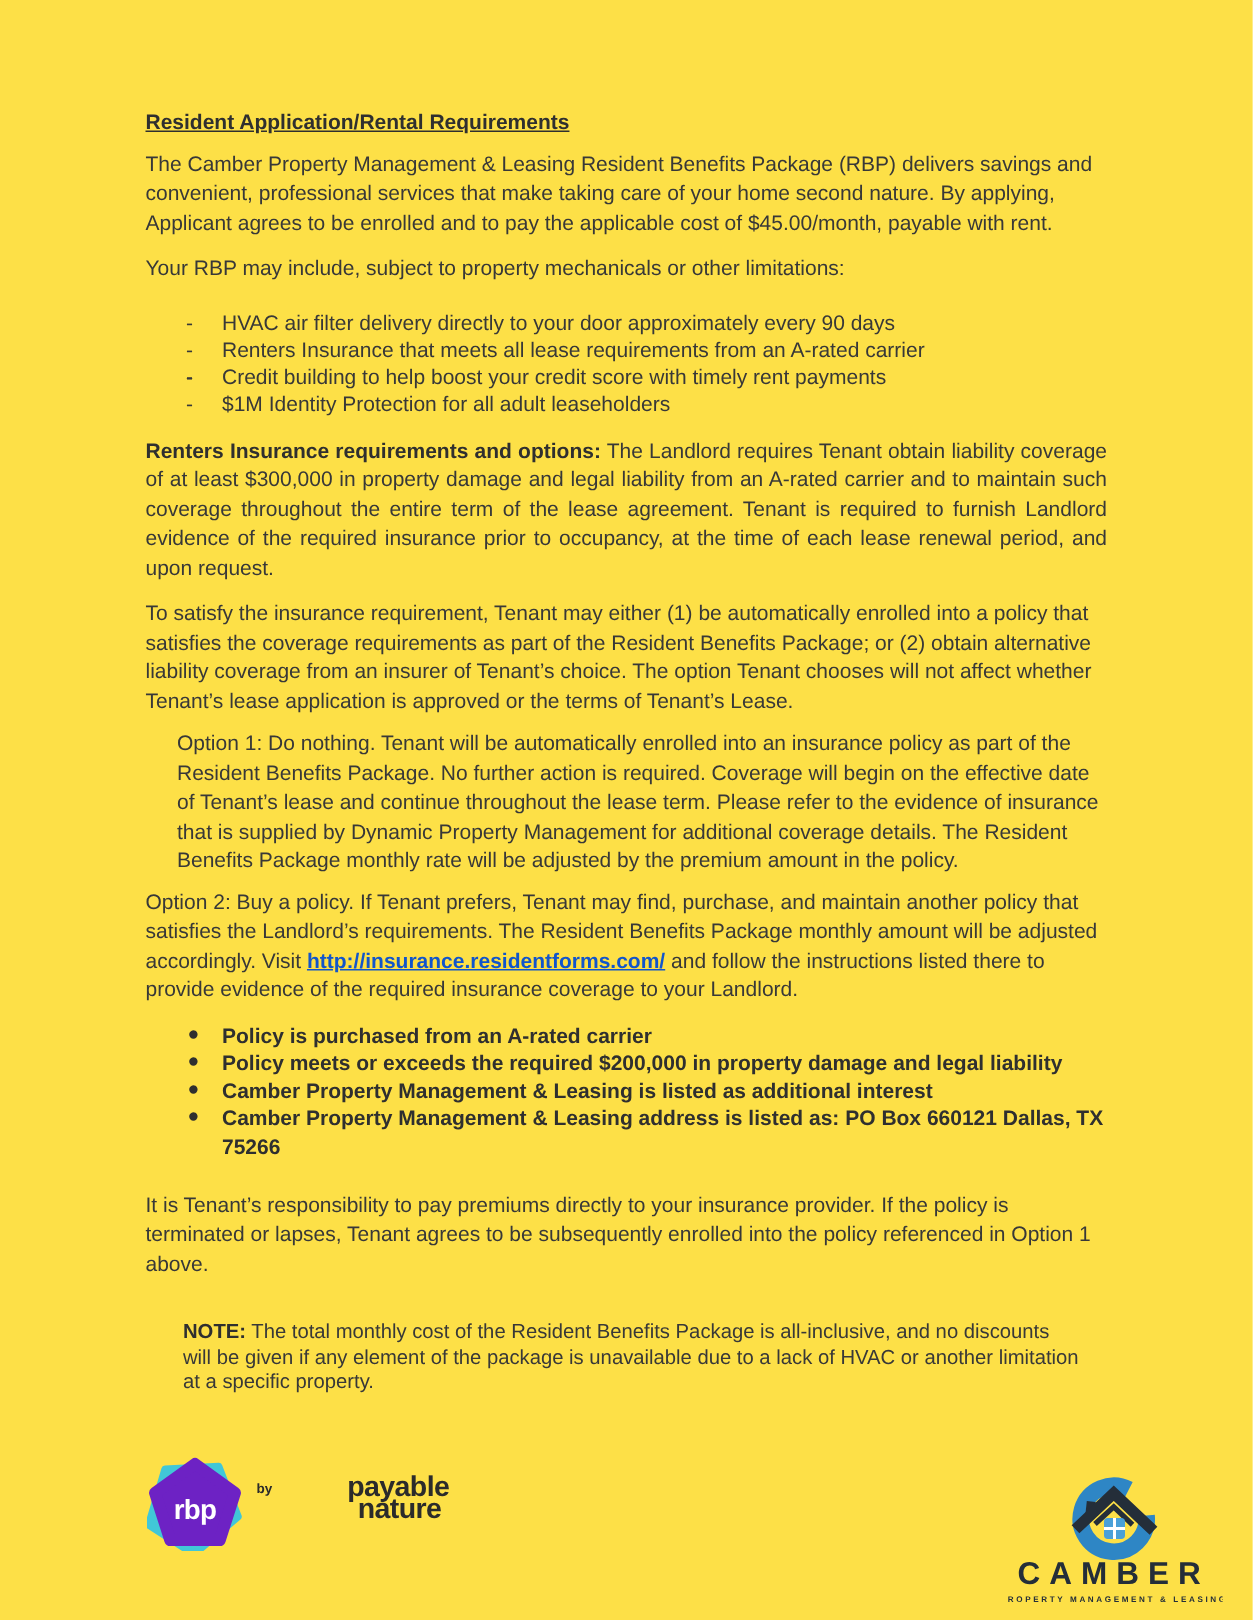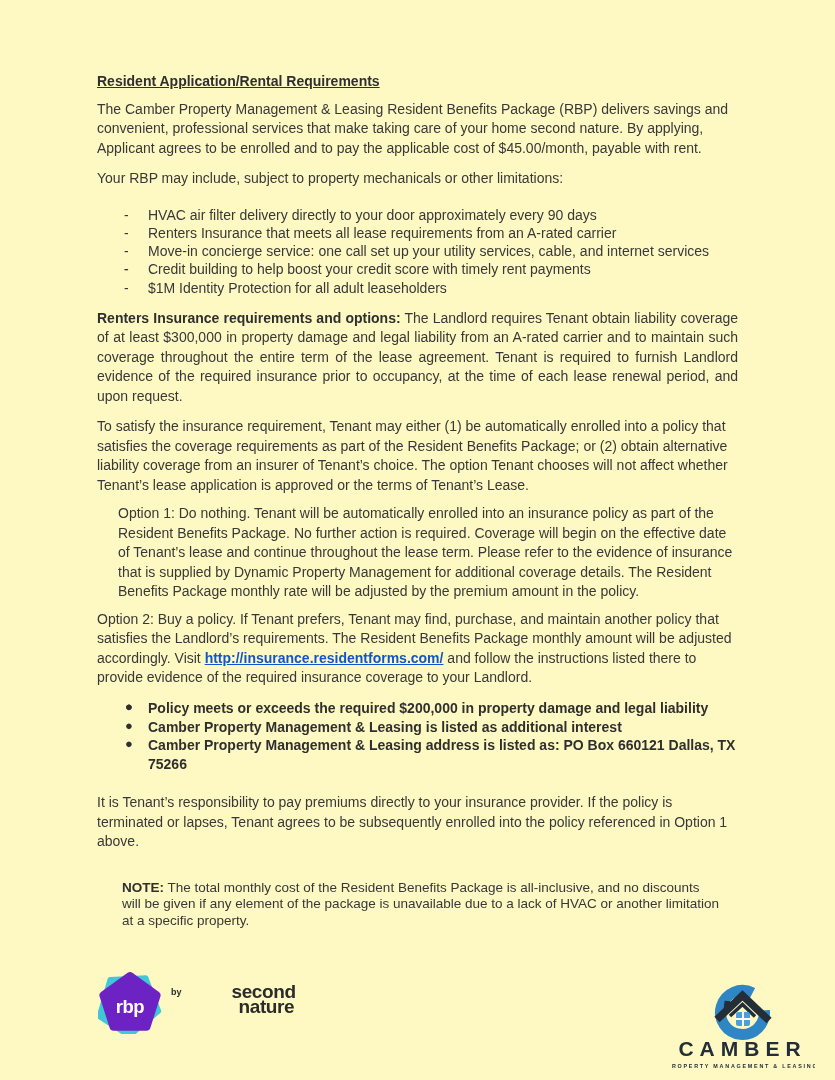--- a/index.html
+++ b/index.html
@@ -1,19 +1,19 @@
 <!DOCTYPE html>
 <html><head>
 <meta charset="utf-8">
 <style>
   * { margin:0; padding:0; box-sizing:border-box; }
   html,body { background:#ffffff; }
   body { width:835px; height:1080px; position:relative; overflow:hidden;
          font-family:"Liberation Sans", sans-serif; }
-  .page { position:absolute; inset:0; background:#fef9c3; }
+  .page { position:absolute; inset:0; background:#fde047; }
 
   .doc { position:absolute; top:72px; left:97px; width:641px;
          font-size:14px; line-height:19.5px; color:#383838; }
 
   .heading { font-size:14px; font-weight:bold; text-decoration:underline; color:#2f2f2f; }
   p { margin:0; }
   .intro { margin-top:8px; }
   .rbp-intro { margin-top:11px; }
 
   ul.dash-list { list-style:none; margin-top:17px; }
@@ -61,58 +61,58 @@
 
     <div class="heading">Resident Application/Rental Requirements</div>
 
     <p class="intro">The Camber Property Management &amp; Leasing Resident Benefits Package (RBP) delivers savings and convenient, professional services that make taking care of your home second nature. By applying, Applicant agrees to be enrolled and to pay the applicable cost of $45.00/month, payable with rent.</p>
 
     <p class="rbp-intro">Your RBP may include, subject to property mechanicals or other limitations:</p>
 
     <ul class="dash-list">
       <li><span class="dash">-</span><span>HVAC air filter delivery directly to your door approximately every 90 days</span></li>
       <li><span class="dash">-</span><span>Renters Insurance that meets all lease requirements from an A-rated carrier</span></li>
-      <li><span class="dash">-</span><span>Move-in concierge service: one call set up your utility services, cable, and internet services</span></li>
+      <li><span class="dash">-</span></li>
       <li><span class="dash">-</span></li>
       <li><span class="dash">-</span><span>Credit building to help boost your credit score with timely rent payments</span></li>
       <li><span class="dash">-</span><span>$1M Identity Protection for all adult leaseholders</span></li>
     </ul>
 
     <p class="renters"><span class="bold">Renters Insurance requirements and options:</span><span> The Landlord requires Tenant obtain liability coverage of at least $300,000 in property damage and legal liability from an A-rated carrier and to maintain such coverage throughout the entire term of the lease agreement. Tenant is required to furnish Landlord evidence of the required insurance prior to occupancy, at the time of each lease renewal period, and upon request.</span></p>
 
     <p class="satisfy">To satisfy the insurance requirement, Tenant may either (1) be automatically enrolled into a policy that satisfies the coverage requirements as part of the Resident Benefits Package; or (2) obtain alternative liability coverage from an insurer of Tenant’s choice. The option Tenant chooses will not affect whether Tenant’s lease application is approved or the terms of Tenant’s Lease.</p>
 
     <p class="option1">Option 1: Do nothing. Tenant will be automatically enrolled into an insurance policy as part of the Resident Benefits Package. No further action is required. Coverage will begin on the effective date of Tenant’s lease and continue throughout the lease term. Please refer to the evidence of insurance that is supplied by Dynamic Property Management for additional coverage details. The Resident Benefits Package monthly rate will be adjusted by the premium amount in the policy.</p>
 
     <p class="option2"><span>Option 2: Buy a policy. If Tenant prefers, Tenant may find, purchase, and maintain another policy that satisfies the Landlord’s requirements. The Resident Benefits Package monthly amount will be adjusted accordingly. Visit </span><a class="doc-link">http://insurance.residentforms.com/</a><span> and follow the instructions listed there to provide evidence of the required insurance coverage to your Landlord.</span></p>
 
 
     <ul class="disc-list">
-      <li><span class="disc">●</span></li>
+      <li><span class="disc">●</span><span>Policy is purchased from an A-rated carrier</span></li>
       <li><span class="disc">●</span><span>Policy meets or exceeds the required $200,000 in property damage and legal liability</span></li>
       <li><span class="disc">●</span><span>Camber Property Management &amp; Leasing is listed as additional interest</span></li>
       <li><span class="disc">●</span><span>Camber Property Management &amp; Leasing address is listed as: PO Box 660121 Dallas, TX 75266</span></li>
     </ul>
 
     <p class="responsibility">It is Tenant’s responsibility to pay premiums directly to your insurance provider. If the policy is terminated or lapses, Tenant agrees to be subsequently enrolled into the policy referenced in Option 1 above.</p>
 
     <p class="note"><span class="bold">NOTE:</span><span> The total monthly cost of the Resident Benefits Package is all-inclusive, and no discounts will be given if any element of the package is unavailable due to a lack of HVAC or another limitation at a specific property.</span></p>
   </div>
 
   <div class="footer">
 
     <div class="rbp-block">
       <svg class="rbp-mark" viewBox="0 0 64 64">
         <polygon points="32,3 61,24 50,61 14,61 3,24" fill="#41c7d7" stroke="#41c7d7" stroke-width="5" stroke-linejoin="round" transform="rotate(33 32 32)"></polygon>
         <polygon points="32,4 58.6,23.3 48.5,54.7 15.5,54.7 5.4,23.3" fill="#6d22c4" stroke="#6d22c4" stroke-width="8" stroke-linejoin="round" transform="translate(0 2)"></polygon>
         <text x="32" y="42.5" text-anchor="middle" fill="#ffffff" font-size="18.5" font-weight="bold" font-family="Liberation Sans, sans-serif" letter-spacing="-0.5">rbp</text>
       </svg>
       <div class="sn-text">
         <span class="sn-by">by</span>
-        <span class="sn-words"><span>second</span><span class="sn-line2">nature</span></span>
+        <span class="sn-words"><span>payable</span><span class="sn-line2">nature</span></span>
       </div>
     </div>
 
     <div class="camber-block">
       <svg class="camber-mark" viewBox="0 0 145 103">
         <path d="M 94.4 36.4 A 22 22 0 1 1 82.6 18.9" fill="none" stroke="#2e86c5" stroke-width="11"></path>
         <rect x="54" y="27" width="6" height="11" fill="#242e39" transform="rotate(6 57 32)"></rect>
         <path d="M 47 45.5 L 72.5 21.5 L 99 46.5" fill="none" stroke="#242e39" stroke-width="7.5"></path>
         <path d="M 60 42 L 72.5 30.5 L 85 42.5" fill="none" stroke="#242e39" stroke-width="3.5"></path>
         <rect x="66" y="38" width="14" height="14" rx="2.5" fill="#4aa0d8"></rect>

